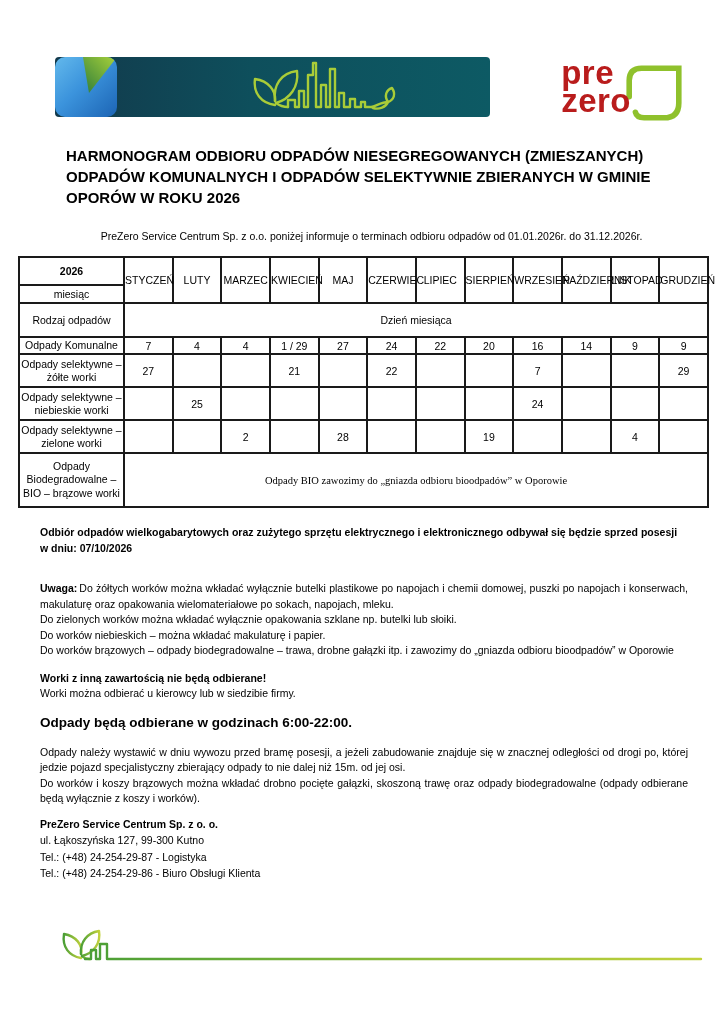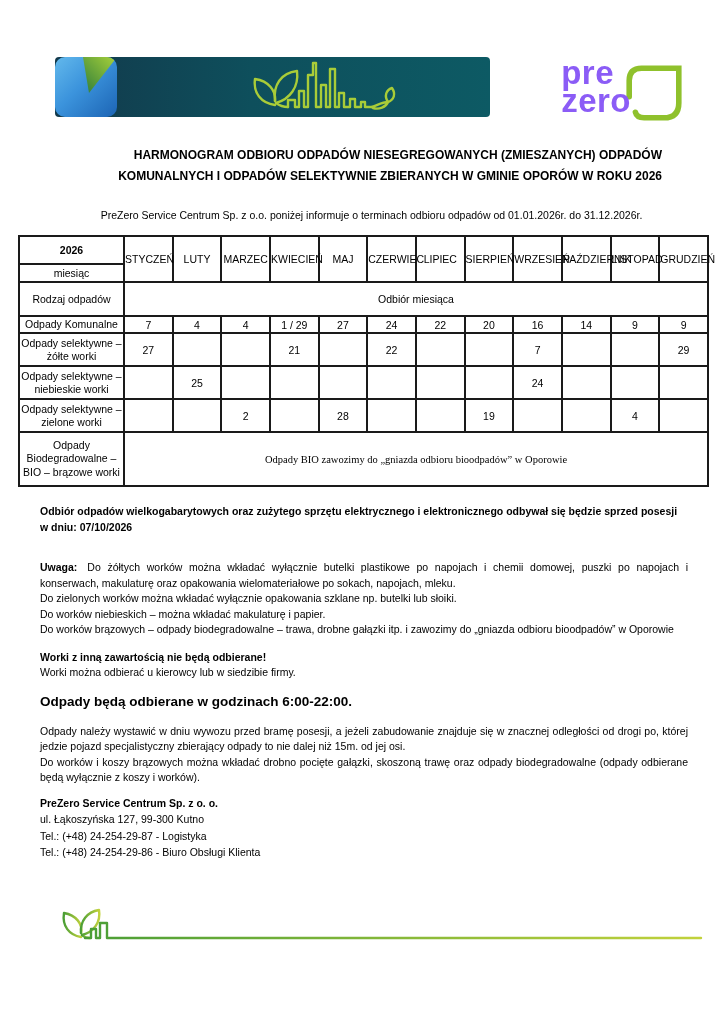--- a/index.html
+++ b/index.html
@@ -24,28 +24,28 @@
     border-radius: 10px;
     background: linear-gradient(135deg, #63b9ec 0%, #3b93dc 45%, #1c64b4 100%);
     overflow: hidden;
   }
   .banner-cube svg { position: absolute; left: 0; top: 0; }
   .skyline-svg { position: absolute; left: 190px; bottom: 4px; }
 
   .prezero-logo { margin-left: auto; display: flex; align-items: flex-start; padding-top: 2px; }
   .logo-text {
     font-weight: bold; font-size: 33px; line-height: 28px;
-    color: #8b5cf6; letter-spacing: 0.5px; z-index: 2; position: relative;
+    color: #b91c1c; letter-spacing: 0.5px; z-index: 2; position: relative;
   }
   .logo-leaf { margin-left: -8px; margin-top: 3px; }
 
   
   .doc-title {
     margin: 26px 66px 0 66px;
-    font-size: 12px; font-weight: bold; text-align: right; line-height: 21px;
+    font-size: 15px; font-weight: bold; text-align: left; line-height: 21px;
   }
   .doc-subtitle { margin: 22px 40px 0 55px; text-align: center; font-size: 10.5px; }
 
   
   table.schedule {
     margin: 14px 0 0 18px; width: 691px;
     border-collapse: collapse; table-layout: fixed;
   }
   table.schedule td { border: 2px solid #1a1a1a; text-align: center; vertical-align: middle; padding: 1px 0; font-size: 10.5px; }
   td.year-cell { font-weight: bold; font-size: 12px; height: 28px; }
@@ -56,21 +56,21 @@
   tr.data-row td { height: 14px; }
   tr.sel-row td { height: 33px; }
   td.bio-label { font-size: 10.5px; line-height: 13.5px; height: 54px; }
   td.bio-note { font-size: 10.5px; font-family: Liberation Serif, serif; }
 
   
   .para, .bold-para, .contact-block { margin-left: 40px; margin-right: 40px; font-size: 10.5px; line-height: 15.5px; }
   .para { text-align: justify; }
   .bold-para { font-weight: bold; text-align: left; margin-top: 16px; line-height: 16px; }
   .uwaga-block { margin-top: 25px; }
-  .uwaga-label { font-weight: bold; margin-right: 10px; }
+  .uwaga-label { font-weight: bold; margin-right: 2px; }
   .warn-block { margin-top: 12px; text-align: left; }
   .warn-bold { font-weight: bold; }
   .hours-line { margin: 13px 40px 0 40px; font-size: 13.5px; font-weight: bold; }
   .pickup-block { margin-top: 15px; }
   .contact-block { margin-top: 9px; line-height: 16.5px; text-align: left; }
   .contact-company { font-weight: bold; }
 
   
   .footer-line { margin: 40px 0 0 55px; }
 </style>
@@ -140,21 +140,21 @@
       <td class="month-cell" rowspan="2">WRZESIEŃ</td>
       <td class="month-cell" rowspan="2">PAŹDZIERNIK</td>
       <td class="month-cell" rowspan="2">LISTOPAD</td>
       <td class="month-cell" rowspan="2">GRUDZIEŃ</td>
     </tr>
     <tr>
       <td class="miesiac-cell">miesiąc</td>
     </tr>
     <tr>
       <td class="rodzaj-cell">Rodzaj odpadów</td>
-      <td class="dzien-cell" colspan="12">Odbiór miesiąca</td>
+      <td class="dzien-cell" colspan="12">Dzień miesiąca</td>
     </tr>
 
     <tr class="data-row">
       <td class="row-label">Odpady Komunalne</td>
       <td>7</td>
       <td>4</td>
       <td>4</td>
       <td>1 / 29</td>
       <td>27</td>
       <td>24</td>

